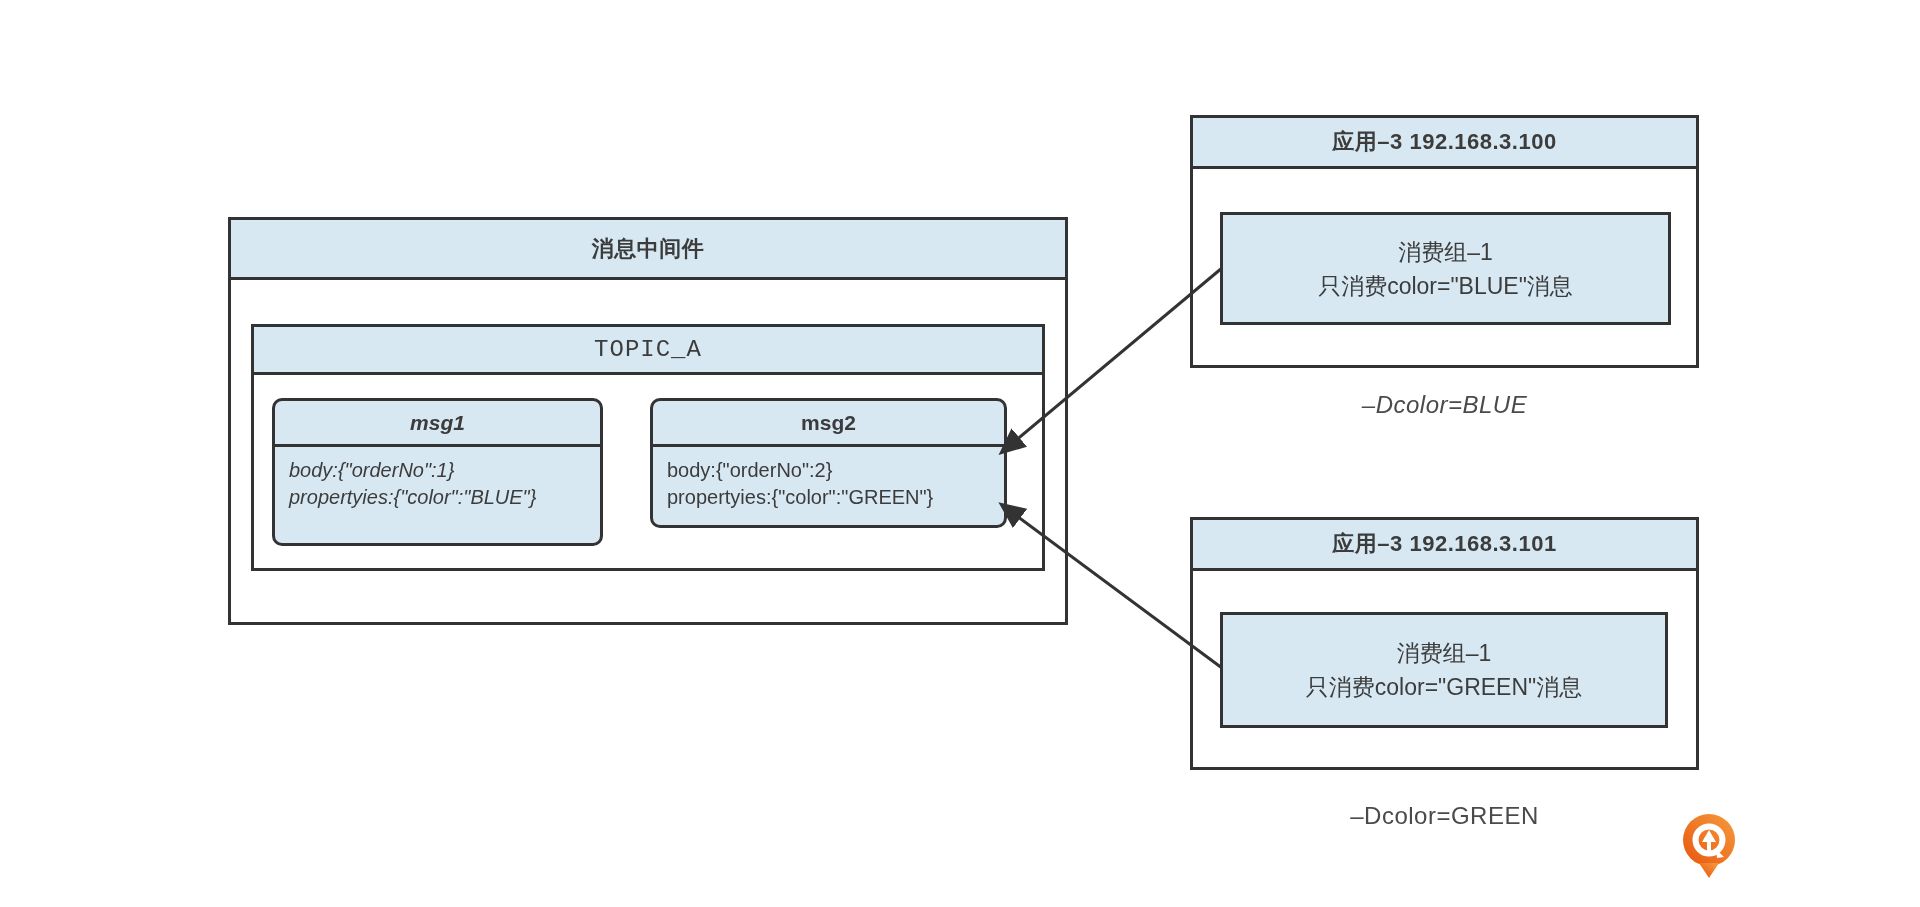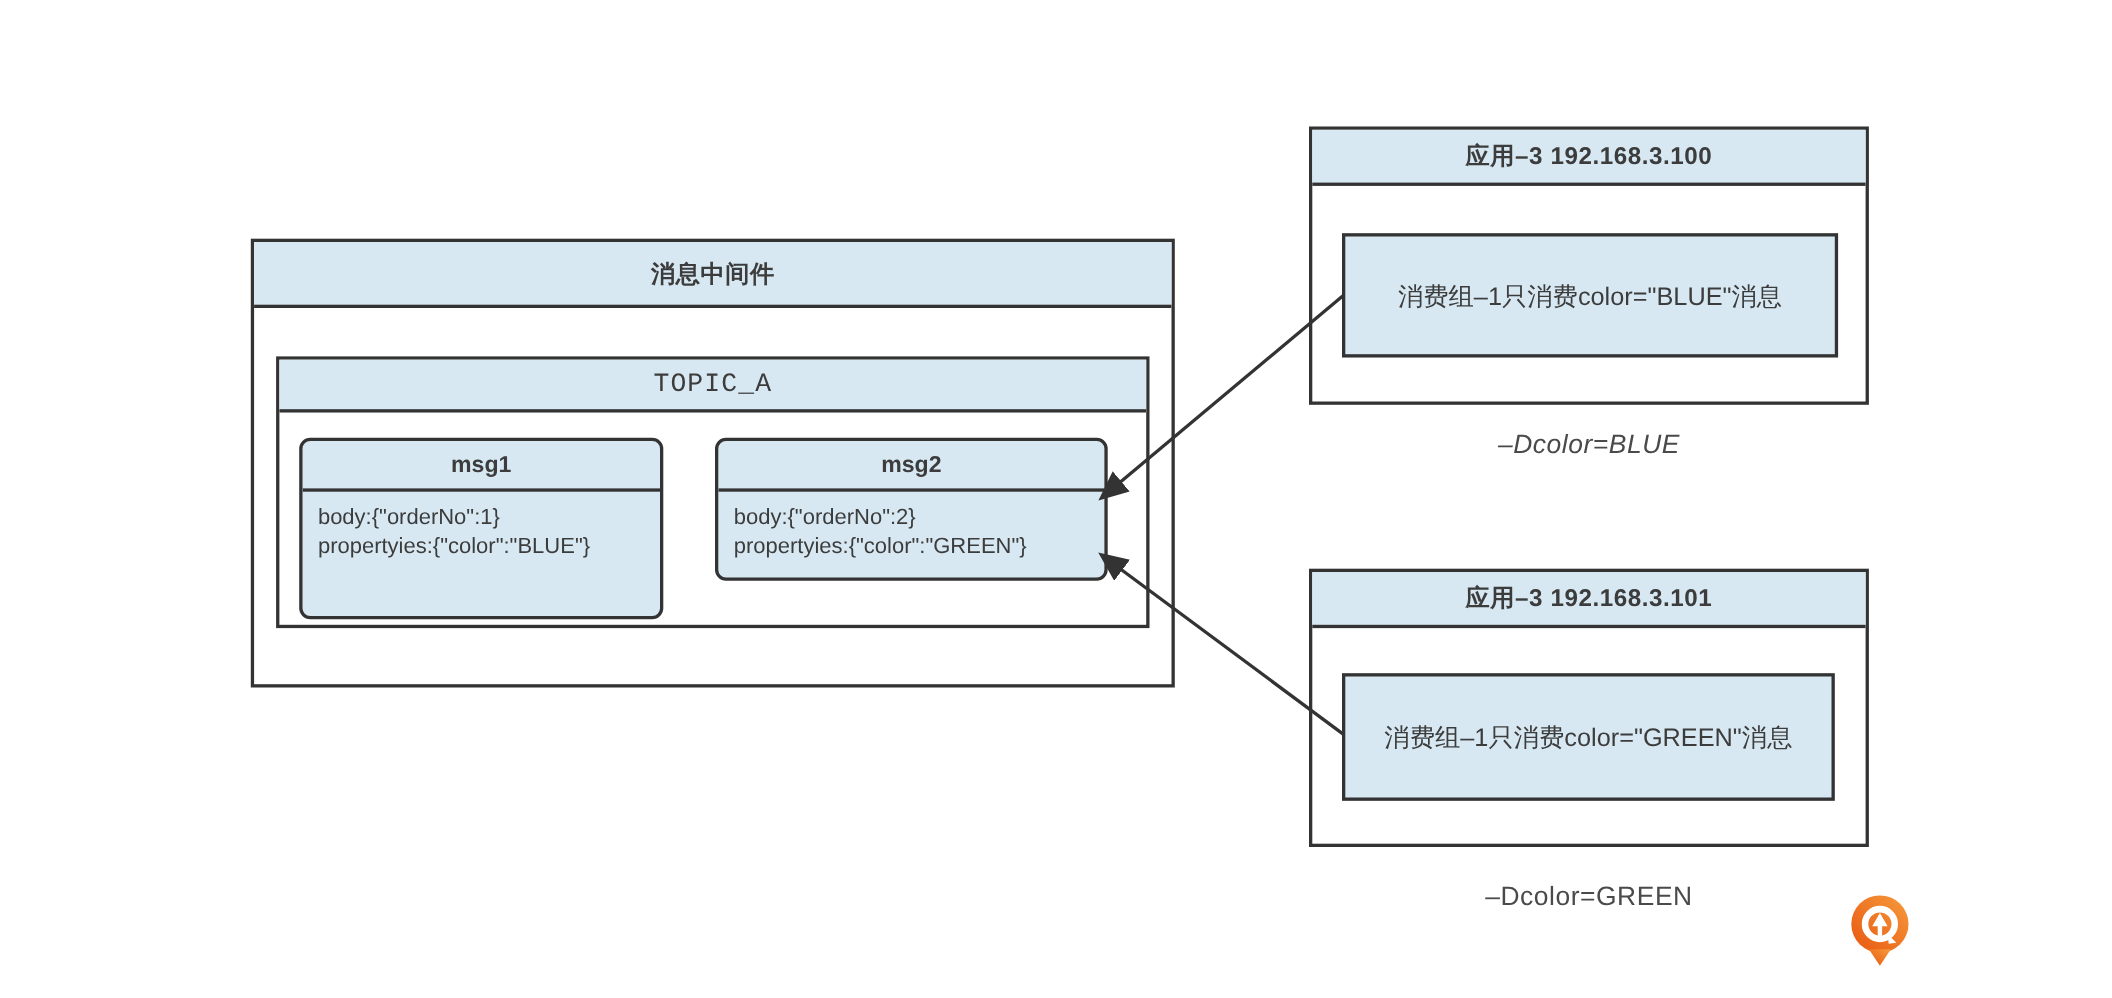--- a/index.html
+++ b/index.html
@@ -42,21 +42,21 @@
   .topic-header { height: 48px; font-size: 24px; font-weight: normal; letter-spacing: 1px; font-family: Liberation Mono, monospace; }
 
   
   .msg-card {
     position: absolute;
     border: 3px solid #333333;
     border-radius: 10px;
     background: #d7e8f2;
     overflow: hidden;
   }
-  .msg1 { left: 272px; top: 398px; width: 331px; height: 165px; }
+  .msg1 { left: 272px; top: 398px; width: 331px; height: 148px; font-style: italic; }
   .msg2 { left: 650px; top: 398px; width: 357px; height: 130px; }
   .msg-header {
     height: 46px;
     display: flex; align-items: center; justify-content: center;
     border-bottom: 3px solid #333333;
     font-weight: bold; font-size: 21px;
   }
   .msg-body {
     padding: 10px 14px;
     font-size: 20px;
@@ -68,21 +68,21 @@
   
   .app1 { left: 1190px; top: 115px; width: 509px; height: 253px; }
   .app2 { left: 1190px; top: 517px; width: 509px; height: 253px; }
   .app-header { height: 51px; font-size: 22px; text-align: center; }
 
   .cg-box {
     position: absolute;
     border: 3px solid #333333;
     background: #d7e8f2;
     display: flex;
-    flex-direction: row;
+    flex-direction: column;
     align-items: center;
     justify-content: center;
     font-size: 23px;
     line-height: 34px;
     text-align: center;
   }
   .cg1 { left: 1220px; top: 212px; width: 451px; height: 113px; }
   .cg2 { left: 1220px; top: 612px; width: 448px; height: 116px; }
 
   .jvm-label {

